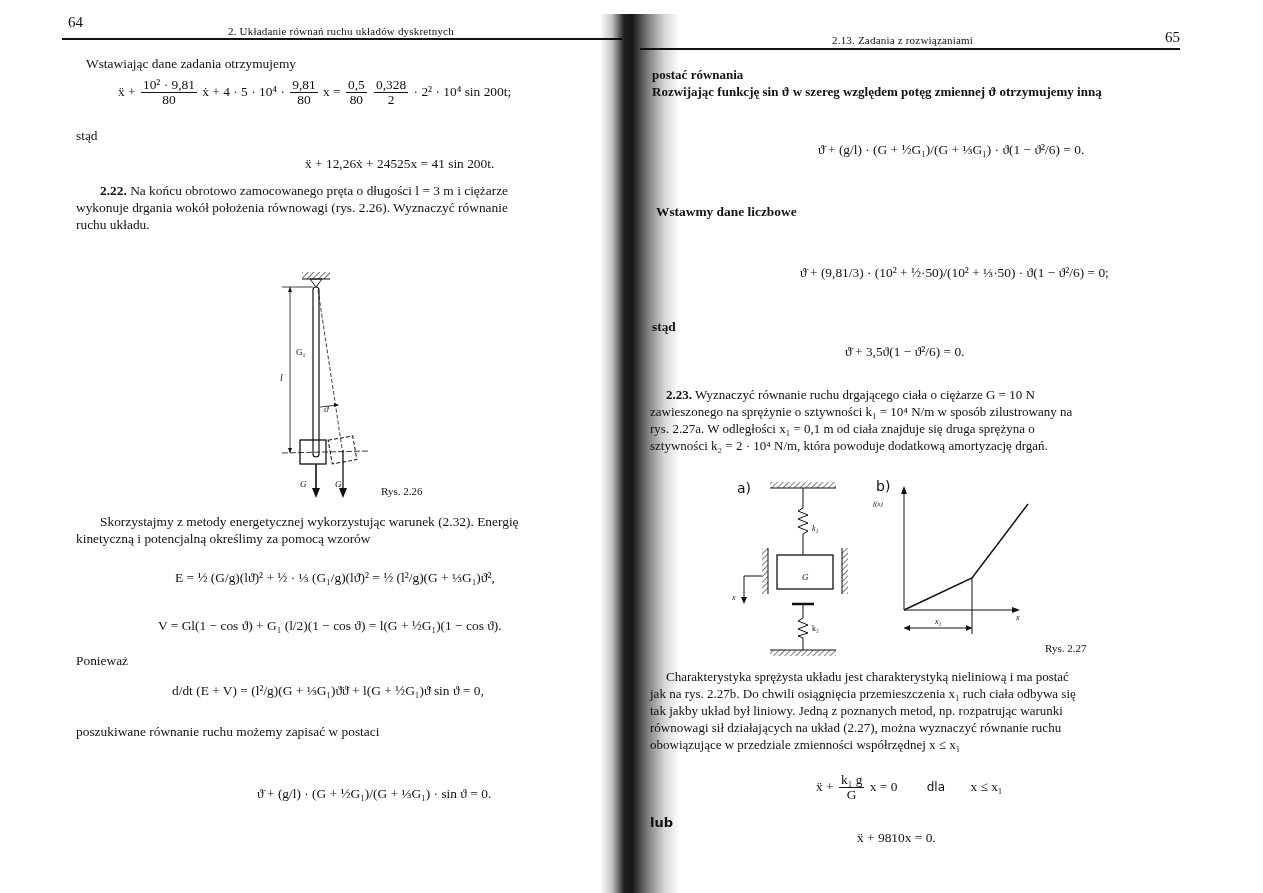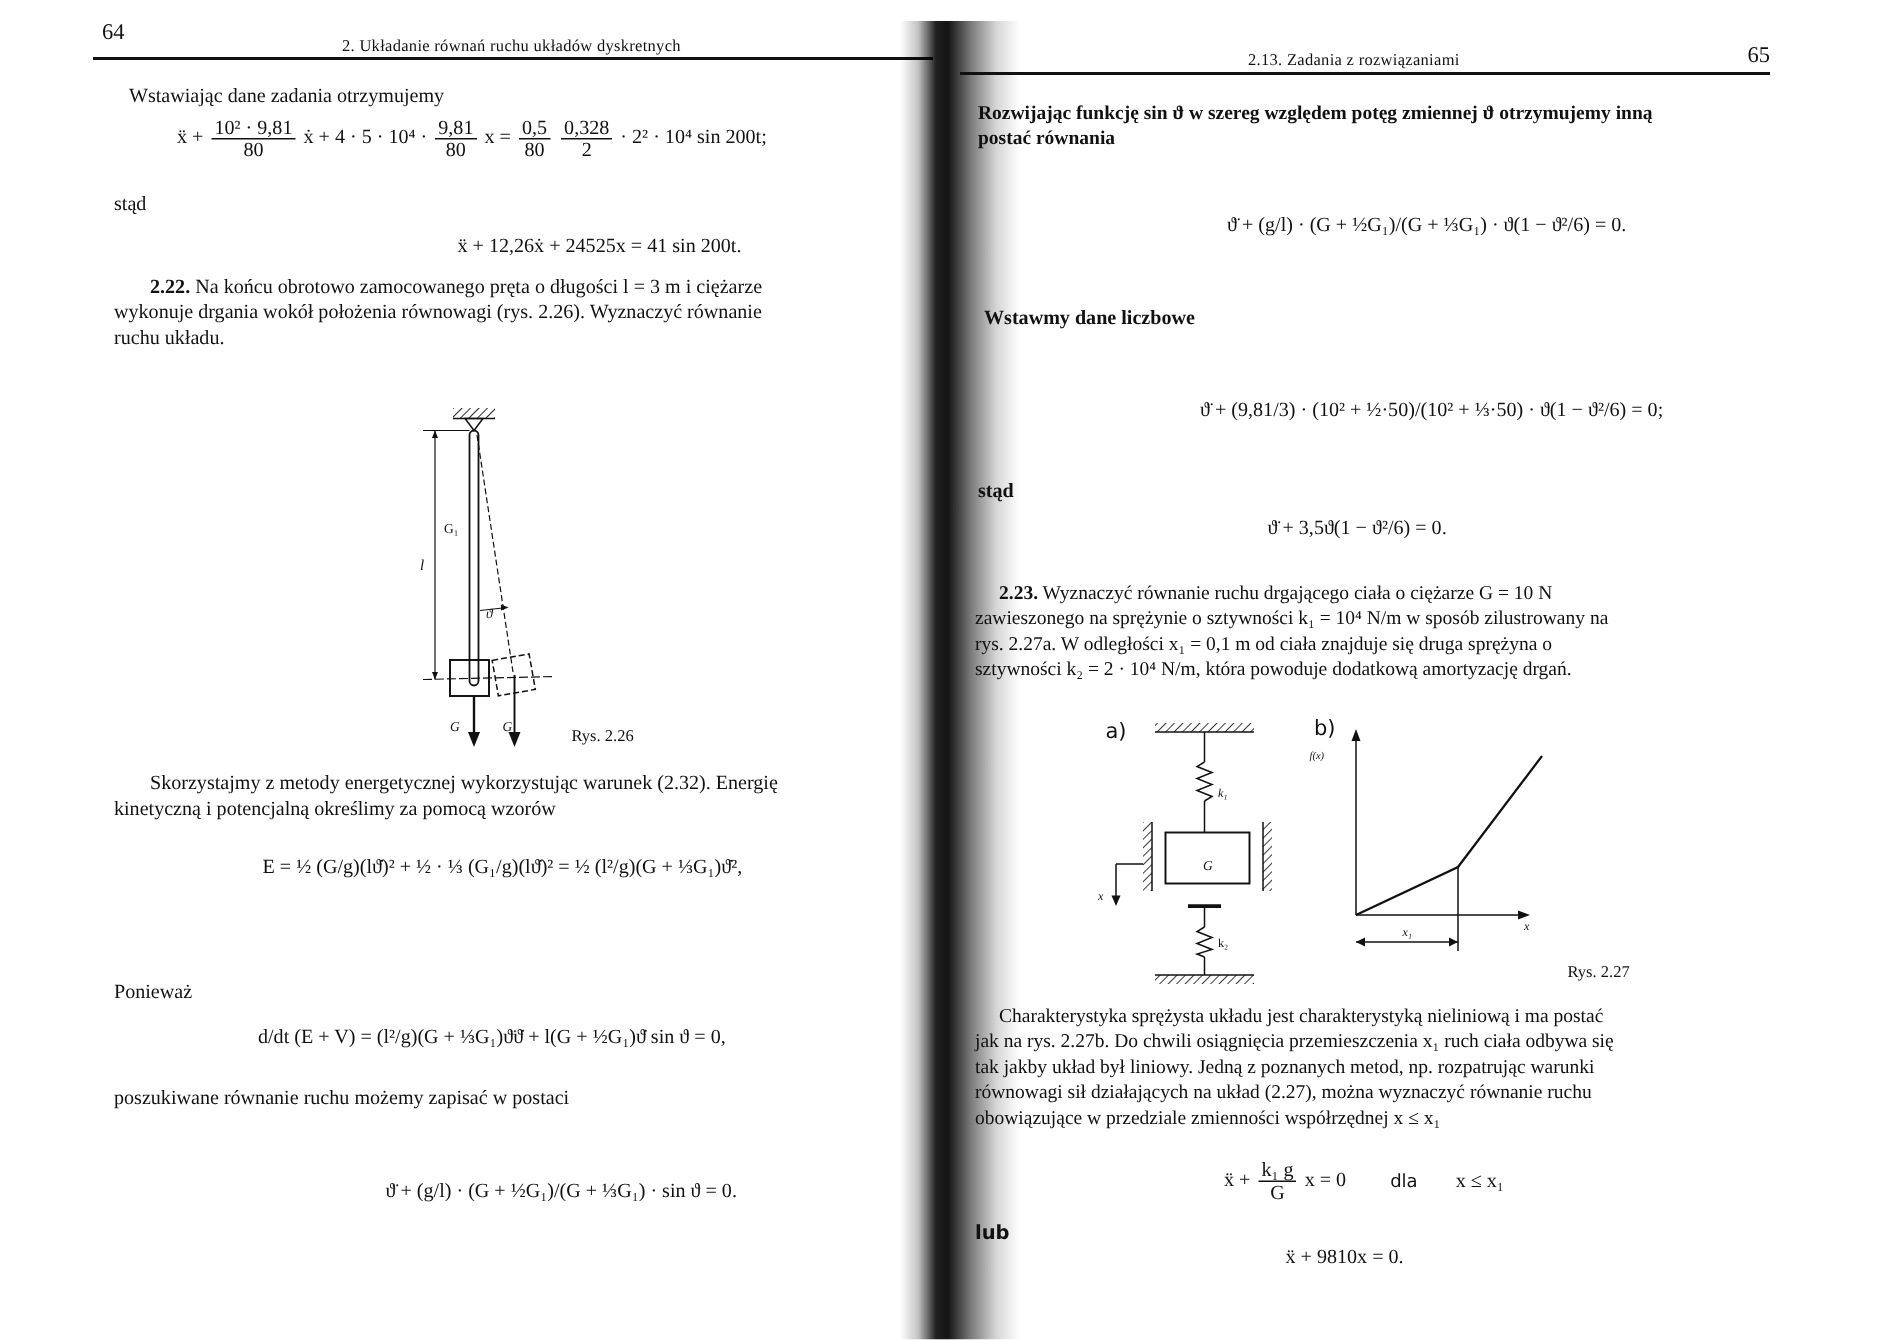--- a/index.html
+++ b/index.html
@@ -98,37 +98,38 @@
   <span class="abs" style="left:324px; top:404px; font-size:9px; font-style:italic;">ϑ</span>
   <span class="abs" style="left:300px; top:479px; font-size:9px; font-style:italic;">G</span>
   <span class="abs" style="left:335px; top:479px; font-size:9px; font-style:italic;">G</span>
   <span class="caption" style="left:381px; top:485px;">Rys. 2.26</span>
 
   <div class="para" style="left:76px; top:513px; width:548px;">
     <div style="text-indent:24px;">Skorzystajmy z metody energetycznej wykorzystując warunek (2.32). Energię</div>
     <div>kinetyczną i potencjalną określimy za pomocą wzorów</div>
   </div>
   <span class="eq" style="left:175px; top:570px;">E = ½ (G/g)(lϑ̇)² + ½ · ⅓ (G₁/g)(lϑ̇)² = ½ (l²/g)(G + ⅓G₁)ϑ̇²,</span>
+  <span class="eq" style="left:158px; top:618px;">V = Gl(1 − cos ϑ) + G₁ (l/2)(1 − cos ϑ) = l(G + ½G₁)(1 − cos ϑ).</span>
 
   <span class="abs body-text" style="left:76px; top:652px;">Ponieważ</span>
   <span class="eq" style="left:172px; top:683px;">d/dt (E + V) = (l²/g)(G + ⅓G₁)ϑ̈ϑ̇ + l(G + ½G₁)ϑ̇ sin ϑ = 0,</span>
   <span class="abs body-text" style="left:76px; top:723px;">poszukiwane równanie ruchu możemy zapisać w postaci</span>
   <span class="eq" style="left:257px; top:786px;">ϑ̈ + (g/l) · (G + ½G₁)/(G + ⅓G₁) · sin ϑ = 0.</span>
 </div>
 
 <div class="gutter"></div>
 
 <div class="page page-right">
   <span class="abs header-title" style="left:202px; top:34px;">2.13. Zadania z rozwiązaniami</span>
   <span class="abs header-num" style="left:535px; top:29px;">65</span>
   <div class="rule" style="left:10px; top:48px; width:540px;"></div>
 
   <div class="para" style="left:22px; top:66px; width:528px; font-weight:bold; font-size:13px;">
+    <div>postać równania</div>
     <div>Rozwijając funkcję sin ϑ w szereg względem potęg zmiennej ϑ otrzymujemy inną</div>
-    <div>postać równania</div>
   </div>
   <span class="eq" style="left:188px; top:142px;">ϑ̈ + (g/l) · (G + ½G₁)/(G + ⅓G₁) · ϑ(1 − ϑ²/6) = 0.</span>
 
   <span class="abs body-text" style="left:26px; top:203px; font-weight:bold;">Wstawmy dane liczbowe</span>
   <span class="eq" style="left:170px; top:265px;">ϑ̈ + (9,81/3) · (10² + ½·50)/(10² + ⅓·50) · ϑ(1 − ϑ²/6) = 0;</span>
 
   <span class="abs body-text" style="left:22px; top:318px; font-weight:bold;">stąd</span>
   <span class="eq" style="left:215px; top:344px;">ϑ̈ + 3,5ϑ(1 − ϑ²/6) = 0.</span>
 
   <div class="para" style="left:20px; top:386px; width:530px; font-size:13px;">

